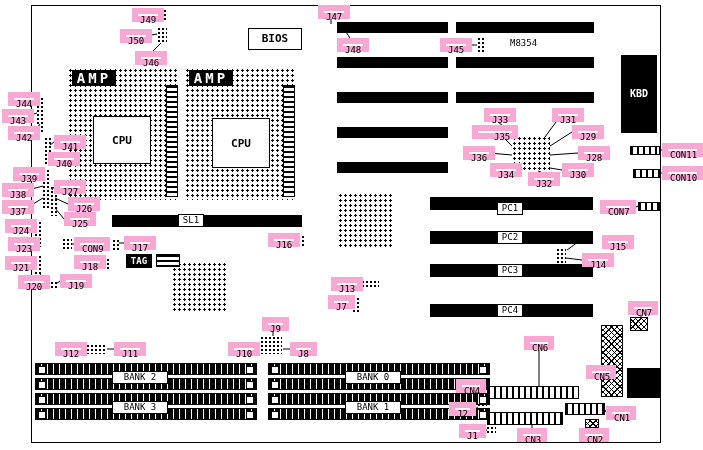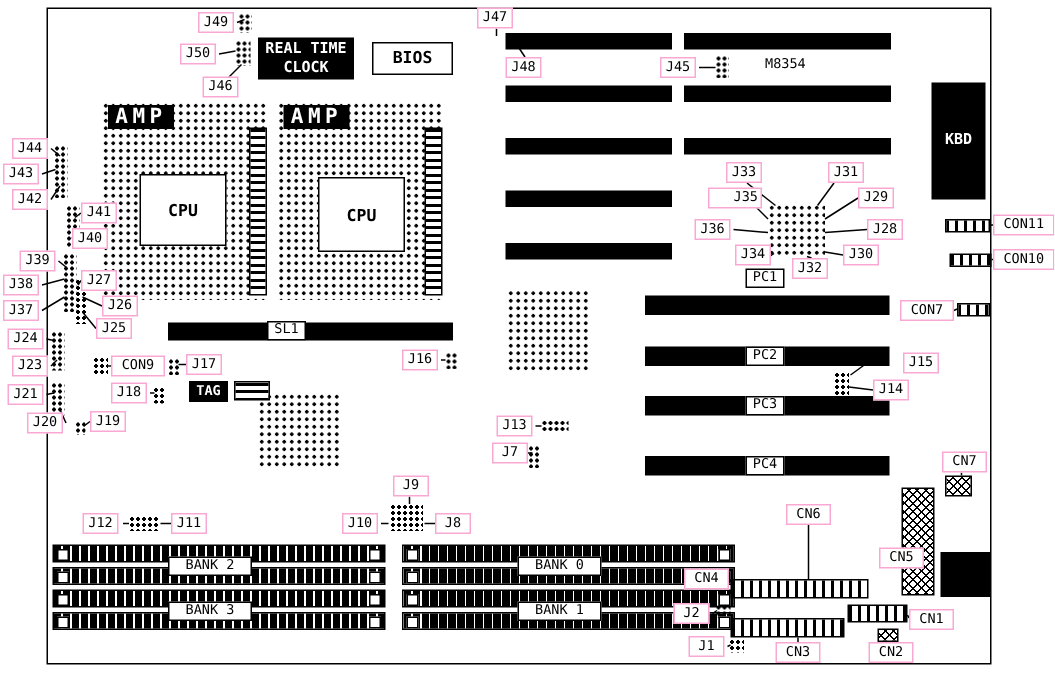--- a/index.html
+++ b/index.html
@@ -47,21 +47,21 @@
   .comp { position:absolute; z-index:4; }
   .comp.dots { background-image:radial-gradient(circle,#000 1.2px,transparent 1.4px); background-size:4px 4px; }
   .comp.dotchip2 { background-image:radial-gradient(circle,#000 1.1px,transparent 1.3px); background-size:5px 5px; }
   .comp.hatch-h { border:1px solid #000; background:repeating-linear-gradient(90deg,#000 0 2px,#fff 2px 6px); }
   .comp.stripes { border:1px solid #000; background:repeating-linear-gradient(180deg,#000 0 2px,#fff 2px 5px); }
   .comp.xhatch { border:1px solid #000; background-color:#fff;
     background-image:repeating-linear-gradient(45deg,transparent 0 3px,#000 3px 4px),
                      repeating-linear-gradient(135deg,transparent 0 3px,#000 3px 4px); }
   .comp.black { background:#000; }
 
-  .label { position:absolute; background:#fff; border:1px solid #f9a8d4; font-size:9px; line-height:12px;
+  .label { position:absolute; background:#fff; border:6px solid #f9a8d4; font-size:9px; line-height:12px;
     height:14px; min-width:24px; text-align:center; padding:0 2px; z-index:6; white-space:nowrap; }
   .overlay { position:absolute; background:#fff; border:1px solid #000; font-size:9px; line-height:11px;
     height:13px; text-align:center; padding:0 1px; z-index:6; white-space:nowrap; }
   .sl1label { left:178px; top:214px; width:26px; }
 </style>
 </head>
 <body>
 
 <div class="canvas">
 
@@ -118,24 +118,20 @@
       <line x1="290" y1="349" x2="283" y2="349"></line>
       <line x1="539" y1="350" x2="539" y2="386"></line>
       <line x1="486" y1="386" x2="488" y2="388"></line>
       <line x1="475" y1="409" x2="478" y2="407"></line>
       <line x1="485" y1="431" x2="487" y2="430"></line>
       <line x1="606" y1="412" x2="605" y2="410"></line>
       <line x1="592" y1="428" x2="592" y2="426"></line>
       <line x1="532" y1="428" x2="532" y2="425"></line>
     </svg>
 
-  <div class="blackbox rtc">
-    <div>REAL TIME</div>
-    <div>CLOCK</div>
-  </div>
   <div class="bios">BIOS</div>
   <div class="m8354">M8354</div>
 
   <div class="socket socket1">
     <div class="blackbox amp">AMP</div>
     <div class="cpuBox">CPU</div>
   </div>
   <div class="socket socket2">
     <div class="blackbox amp">AMP</div>
     <div class="cpuBox">CPU</div>
@@ -203,21 +199,21 @@
       <div class="comp hatch-h" style="left: 487px; top: 386px; width: 92px; height: 13px;"></div>
       <div class="comp hatch-h" style="left: 487px; top: 412px; width: 76px; height: 13px;"></div>
       <div class="comp hatch-h" style="left: 565px; top: 403px; width: 40px; height: 12px;"></div>
       <div class="comp xhatch" style="left: 585px; top: 419px; width: 14px; height: 9px;"></div>
       <div class="comp dots" style="left: 477px; top: 403px; width: 10px; height: 9px;"></div>
       <div class="comp dots" style="left: 486px; top: 426px; width: 10px; height: 9px;"></div>
       <div class="comp stripes" style="left: 166px; top: 85px; width: 12px; height: 112px;"></div>
       <div class="comp stripes" style="left: 283px; top: 85px; width: 12px; height: 112px;"></div>
     </div>
   <div id="overlay-layer">
-      <div class="overlay" style="left: 497px; top: 179px; width: 26px;">PC1</div>
+      <div class="overlay" style="left: 497px; top: 202px; width: 26px;">PC1</div>
       <div class="overlay" style="left: 497px; top: 231px; width: 26px;">PC2</div>
       <div class="overlay" style="left: 497px; top: 264px; width: 26px;">PC3</div>
       <div class="overlay" style="left: 497px; top: 304px; width: 26px;">PC4</div>
       <div class="overlay" style="left: 112px; top: 371px; width: 56px;">BANK 2</div>
       <div class="overlay" style="left: 112px; top: 401px; width: 56px;">BANK 3</div>
       <div class="overlay" style="left: 345px; top: 371px; width: 56px;">BANK 0</div>
       <div class="overlay" style="left: 345px; top: 401px; width: 56px;">BANK 1</div>
     </div>
   <div id="labels-layer">
       <div class="label" style="left: 132px; top: 8px;">J49</div>

